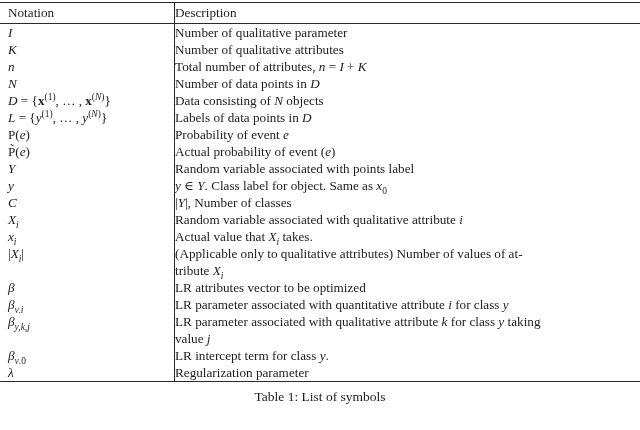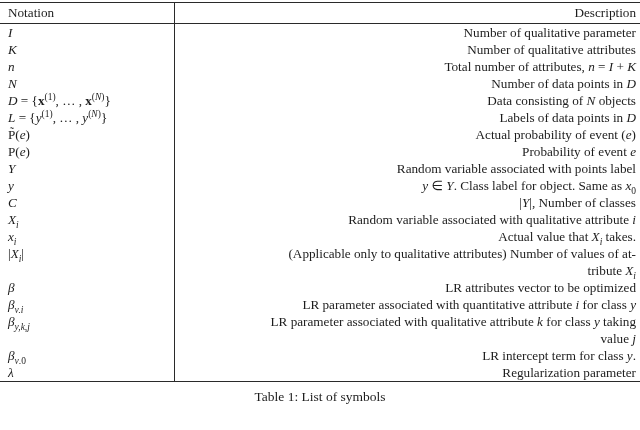--- a/index.html
+++ b/index.html
@@ -17,21 +17,20 @@
   }
   .table-wrap {
     padding-top: 2px;
   }
   table.notation-table {
     width: 640px;
     border-collapse: collapse;
     border-top: 1px solid #2a2a2a;
     border-bottom: 1px solid #2a2a2a;
     table-layout: fixed;
-    font-family: Liberation Serif, serif;
   }
   th, td {
     vertical-align: top;
     line-height: 17px;
     font-weight: normal;
     text-align: left;
     padding: 0;
   }
   thead th {
     border-bottom: 1px solid #2a2a2a;
@@ -40,23 +39,21 @@
   }
   .col-notation {
     width: 162px;
     border-right: 1px solid #2a2a2a;
     padding-left: 8px;
     padding-right: 4px;
     overflow: hidden;
     white-space: nowrap;
   }
   .col-description {
-    padding-left: 7px;
     padding-right: 4px;
-    text-align: right;
   }
   sub, sup {
     font-size: 9.5px;
     line-height: 0;
   }
   i { font-style: italic; }
   b { font-weight: bold; }
   .caption {
     text-align: center;
     margin-top: 7px;
@@ -94,26 +91,26 @@
         </tr>
         <tr>
           <td class="col-notation"><i>D</i> = {<b>x</b><sup>(1)</sup>, … , <b>x</b><sup>(<i>N</i>)</sup>}</td>
           <td class="col-description">Data consisting of <i>N</i> objects</td>
         </tr>
         <tr>
           <td class="col-notation"><i>L</i> = {<i>y</i><sup>(1)</sup>, … , <i>y</i><sup>(<i>N</i>)</sup>}</td>
           <td class="col-description">Labels of data points in <i>D</i></td>
         </tr>
         <tr>
+          <td class="col-notation">P(<i>e</i>)</td>
+          <td class="col-description">Probability of event <i>e</i></td>
+        </tr>
+        <tr>
           <td class="col-notation">P̃(<i>e</i>)</td>
           <td class="col-description">Actual probability of event (<i>e</i>)</td>
-        </tr>
-        <tr>
-          <td class="col-notation">P(<i>e</i>)</td>
-          <td class="col-description">Probability of event <i>e</i></td>
         </tr>
         <tr>
           <td class="col-notation"><i>Y</i></td>
           <td class="col-description">Random variable associated with points label</td>
         </tr>
         <tr>
           <td class="col-notation"><i>y</i></td>
           <td class="col-description"><i>y</i> ∈ <i>Y</i>. Class label for object. Same as <i>x</i><sub>0</sub></td>
         </tr>
         <tr>

